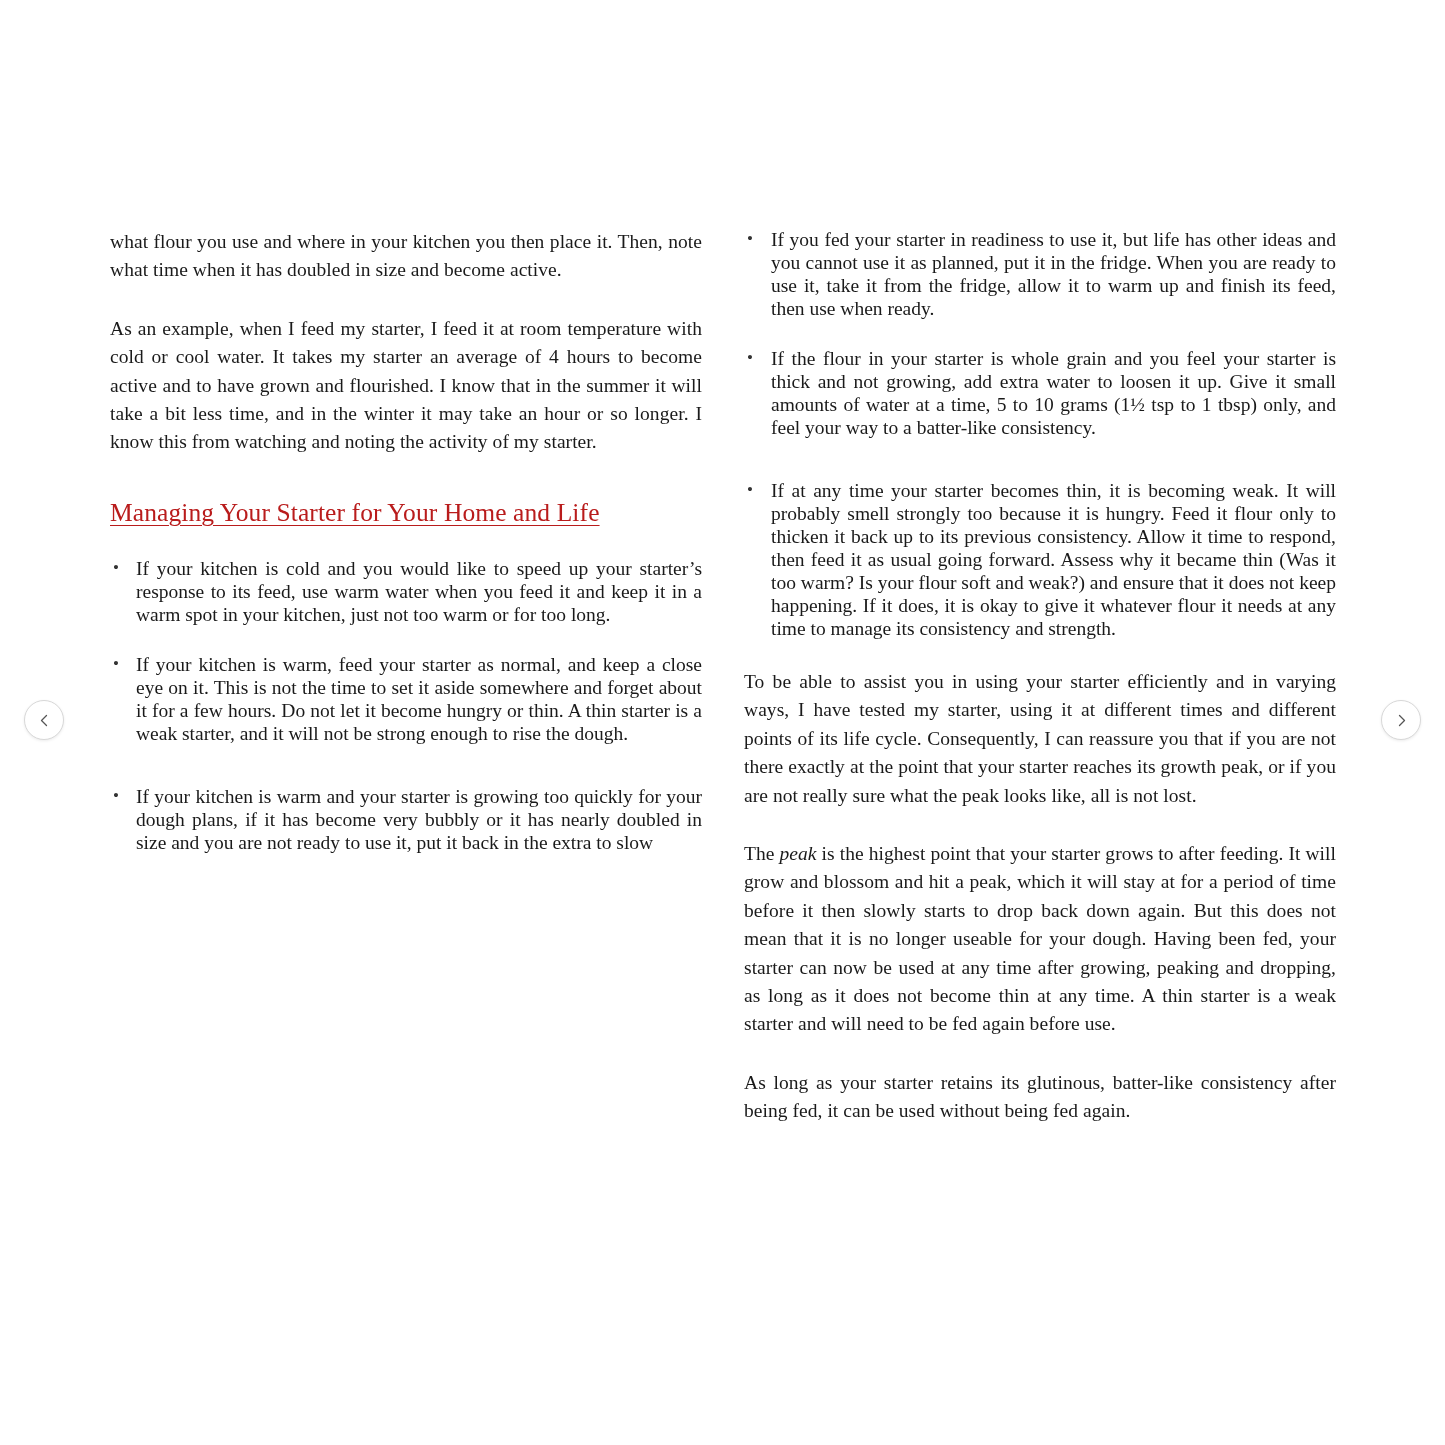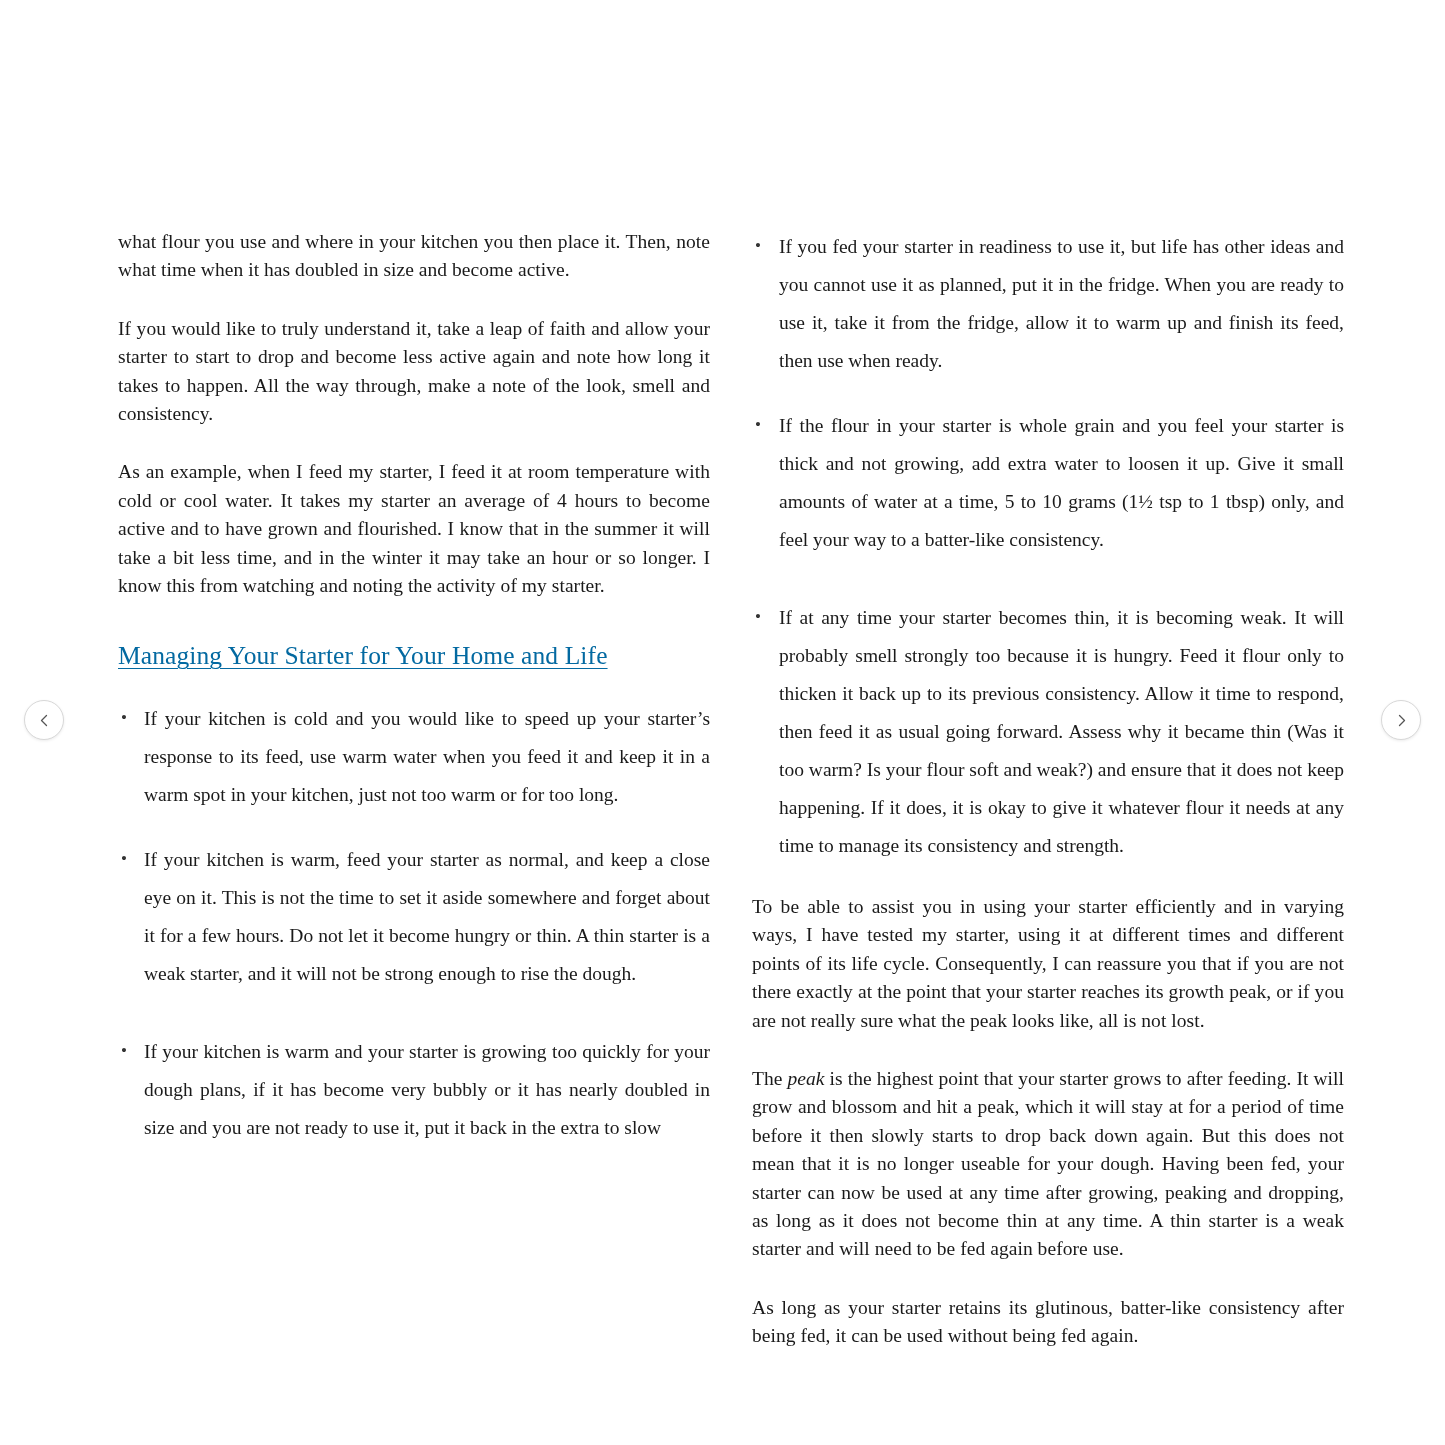--- a/index.html
+++ b/index.html
@@ -16,21 +16,21 @@
     overflow: hidden;
   }
 
   .reader {
     position: absolute;
     inset: 0;
   }
 
   .page-columns {
     position: absolute;
-    left: 118px;
+    left: 110px;
     top: 228px;
     width: 1225px;
     display: flex;
     gap: 42px;
   }
 
   .column {
     width: 592px;
     flex: 0 0 592px;
   }
@@ -46,39 +46,39 @@
 
   p.para:last-child {
     margin-bottom: 12px;
   }
 
   .section-heading {
     margin: 40px 0 28px 0;
     font-size: 25.5px;
     line-height: 32px;
     font-weight: 400;
-    color: #0369a1;
+    color: #b91c1c;
     text-decoration: underline;
     text-underline-offset: 4px;
     text-decoration-thickness: 1.2px;
     letter-spacing: 0.1px;
   }
 
   ul.bullets {
     list-style: none;
     margin: 0 0 28px 0;
     padding: 0;
   }
 
   ul.bullets li {
     position: relative;
     margin: 0 0 27px 0;
     padding-left: 26px;
     font-size: 19.5px;
-    line-height: 38px;
+    line-height: 23px;
     text-align: justify;
   }
 
   ul.bullets li:last-child {
     margin-bottom: 0;
     margin-top: 40px;
   }
 
   ul.bullets li::before {
     content: "\2022";
@@ -115,21 +115,20 @@
 </style>
 </head>
 <body>
 
 <div class="reader">
 
   <div class="page-columns">
 
     <div class="column col-left">
       <p class="para">what flour you use and where in your kitchen you then place it. Then, note what time when it has doubled in size and become active.</p>
-      <p class="para">If you would like to truly understand it, take a leap of faith and allow your starter to start to drop and become less active again and note how long it takes to happen. All the way through, make a note of the look, smell and consistency.</p>
       <p class="para">As an example, when I feed my starter, I feed it at room temperature with cold or cool water. It takes my starter an average of 4 hours to become active and to have grown and flourished. I know that in the summer it will take a bit less time, and in the winter it may take an hour or so longer. I know this from watching and noting the activity of my starter.</p>
 
       <h2 class="section-heading">Managing Your Starter for Your Home and Life</h2>
 
 
       <ul class="bullets">
         <li>If your kitchen is cold and you would like to speed up your starter’s response to its feed, use warm water when you feed it and keep it in a warm spot in your kitchen, just not too warm or for too long.</li>
         <li>If your kitchen is warm, feed your starter as normal, and keep a close eye on it. This is not the time to set it aside somewhere and forget about it for a few hours. Do not let it become hungry or thin. A thin starter is a weak starter, and it will not be strong enough to rise the dough.</li>
         <li>If your kitchen is warm and your starter is growing too quickly for your dough plans, if it has become very bubbly or it has nearly doubled in size and you are not ready to use it, put it back in the extra to slow</li>
       </ul>

